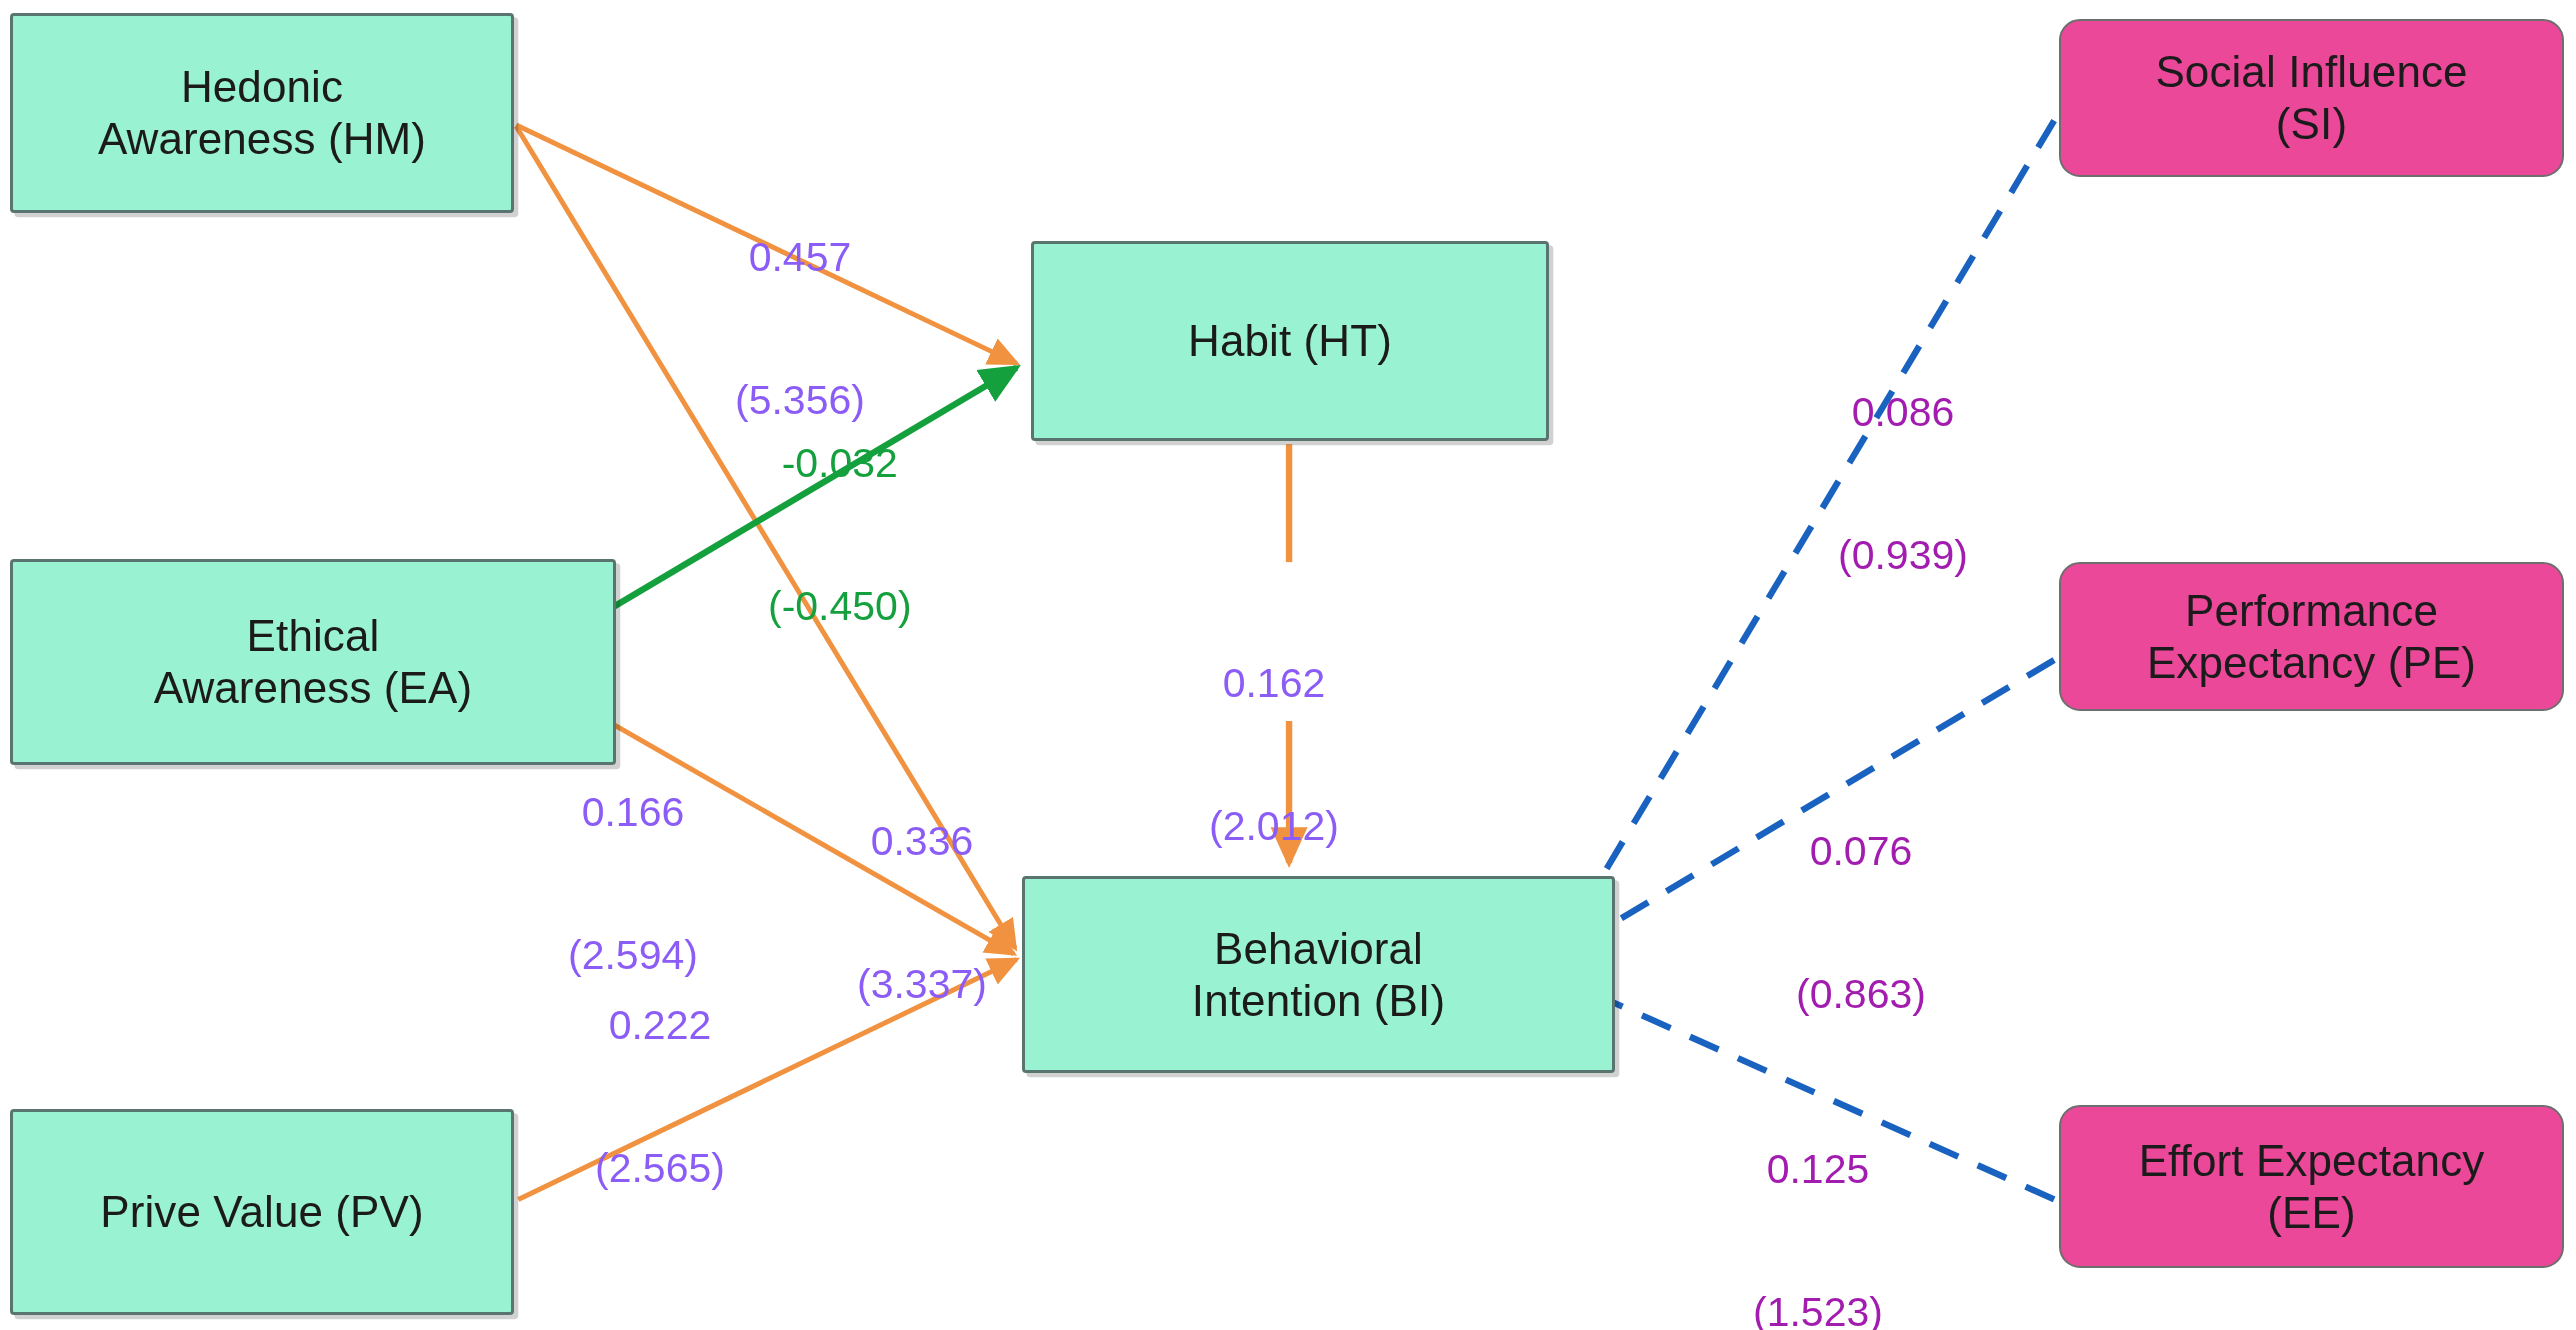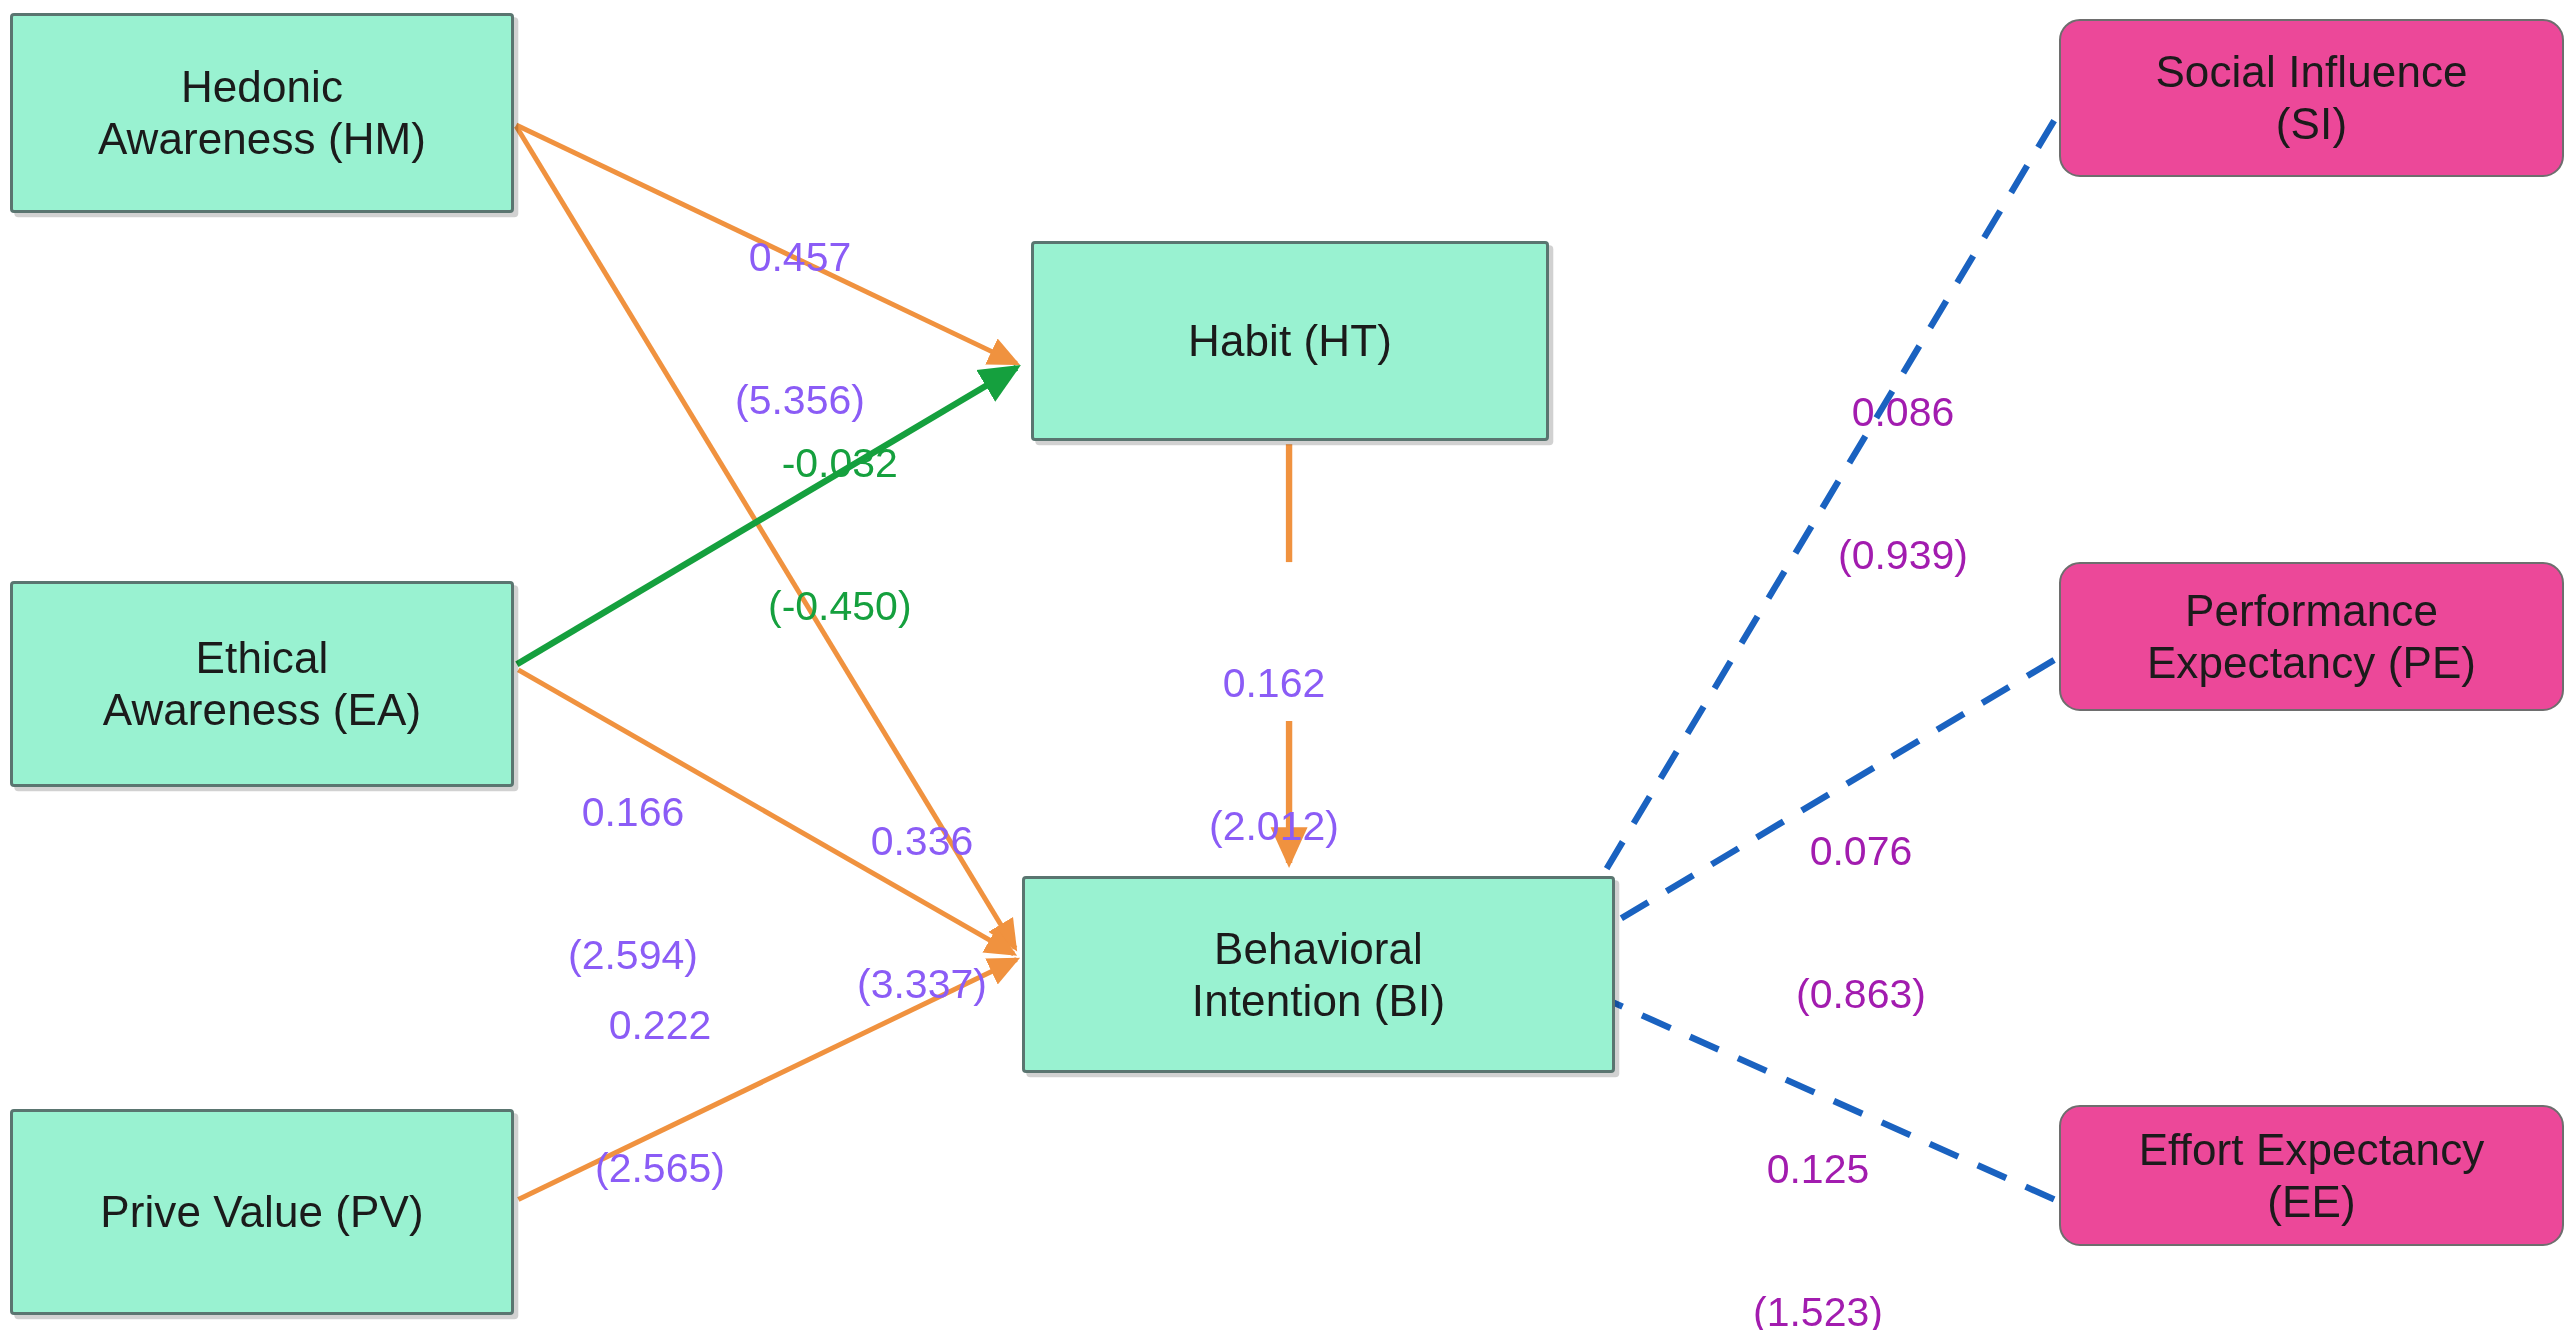--- a/index.html
+++ b/index.html
@@ -51,21 +51,21 @@
 
     <line x1="2894" y1="930" x2="2200" y2="1344" stroke="#1a62c0" stroke-width="9" stroke-dasharray="44 30" marker-end="url(#ah-blue)"></line>
 
     <line x1="2894" y1="1690" x2="2200" y2="1380" stroke="#1a62c0" stroke-width="9" stroke-dasharray="44 30" marker-end="url(#ah-blue)"></line>
   </svg>
 
   <div class="node endo" style="left:10px;top:12.8px;width:504px;height:200px;">
     <div class="lbl"><span>Hedonic</span><br><span>Awareness (HM)</span></div>
   </div>
 
-  <div class="node endo" style="left:10px;top:559px;width:504px;height:206px;margin-top:22px;">
+  <div class="node endo" style="left:10px;top:559px;width:606px;height:206px;">
     <div class="lbl"><span>Ethical</span><br><span>Awareness (EA)</span></div>
   </div>
 
   <div class="node endo" style="left:10px;top:1109px;width:504px;height:206px;">
     <div class="lbl">Prive Value (PV)</div>
   </div>
 
   <div class="node endo" style="left:1031px;top:241px;width:518px;height:200px;">
     <div class="lbl">Habit (HT)</div>
   </div>
@@ -75,21 +75,21 @@
   </div>
 
   <div class="node exo" style="left:2059px;top:18.5px;width:505px;height:158px;">
     <div class="lbl"><span>Social Influence</span><br><span>(SI)</span></div>
   </div>
 
   <div class="node exo" style="left:2059px;top:562px;width:505px;height:149px;">
     <div class="lbl"><span>Performance</span><br><span>Expectancy (PE)</span></div>
   </div>
 
-  <div class="node exo" style="left:2059px;top:1105px;width:505px;height:141px;">
+  <div class="node exo" style="left:2059px;top:1105px;width:505px;height:163px;">
     <div class="lbl"><span>Effort Expectancy</span><br><span>(EE)</span></div>
   </div>
 
   <div class="coef orange" style="left:735px;top:139px;">
     <span class="v">0.457</span>
     <span class="v">(5.356)</span>
   </div>
 
   <div class="coef green" style="left:768px;top:345px;">
     <span class="v">-0.032</span>

